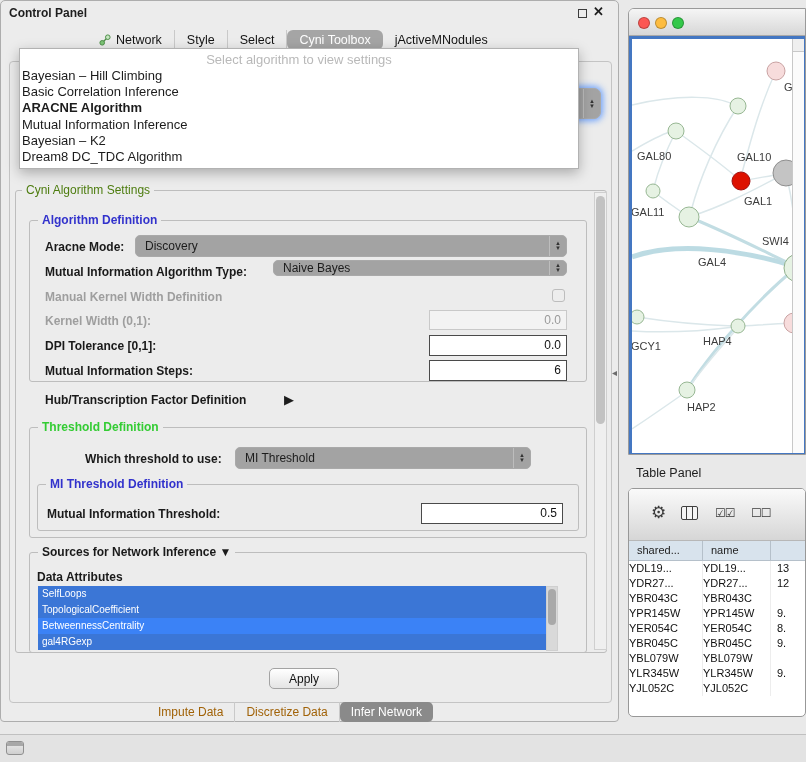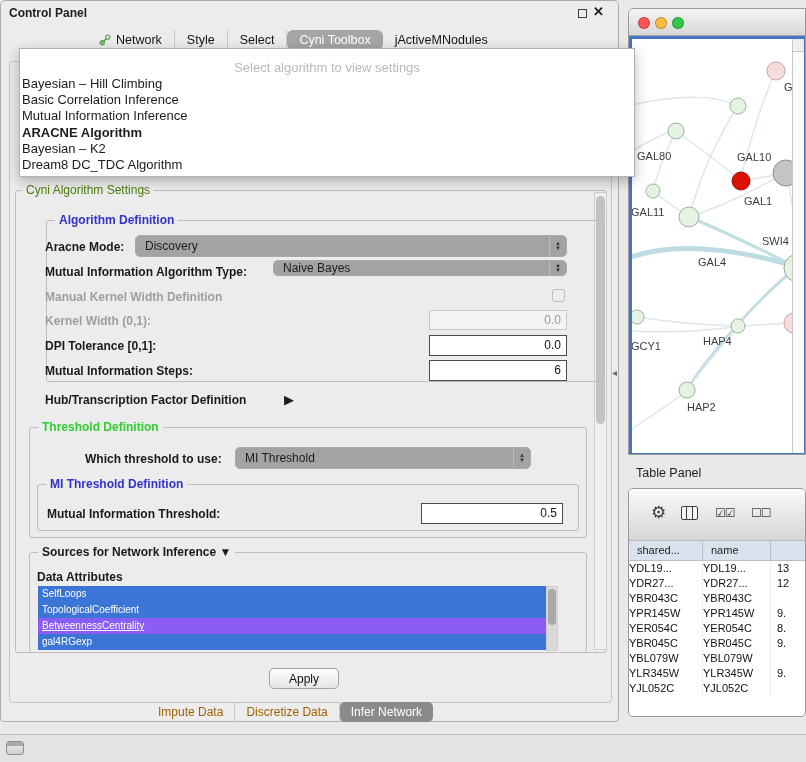--- a/index.html
+++ b/index.html
@@ -22,21 +22,21 @@
   .content-panel{left:8px;top:60px;width:603px;height:642px;border:1px solid #c4c4c4;border-radius:4px}
 
   
   .combo{background:#a3a3a3;border:1px solid #a9a9a9;border-radius:5px;display:flex;align-items:stretch;font-size:12px;overflow:hidden}
   .combo .cval{flex:1;display:flex;align-items:center;padding:0 9px;white-space:nowrap;overflow:hidden}
   .combo .carrows{width:17px;border-left:1px solid #bdbdbd;display:flex;flex-direction:column;align-items:center;justify-content:center;color:#333}
   .combo .carrows span{font-size:6px;line-height:5px}
   .glow{box-shadow:0 0 6px 2px rgba(90,150,255,.85);border-radius:7px}
 
   
-  .popup{left:18px;top:55px;width:616px;background:#fff;border:1px solid #b2b2b2;box-shadow:0 4px 12px rgba(0,0,0,.28);z-index:60;padding:10px 0 3px 0}
+  .popup{left:18px;top:55px;width:560px;background:#fff;border:1px solid #b2b2b2;box-shadow:0 4px 12px rgba(0,0,0,.28);z-index:60;padding:2px 0 3px 0}
   .phead{text-align:center;color:#b9b9b9;font-size:13px;line-height:17px}
   .pitem{font-size:13px;line-height:16.2px;padding-left:2px;white-space:nowrap}
   .pitem.bold{font-weight:bold}
 
   
   .group{border:1px solid #bdbdbd;border-radius:3px}
   .gtitle{position:absolute;top:-8px;left:8px;background:#ececec;padding:0 4px;font-size:12px;white-space:nowrap;color:#4d7c0f}
   .gtitle.bold{font-weight:bold;color:#1a1a1a}
 
   .blabel{font-weight:bold;font-size:12px;white-space:nowrap;color:#1a1a1a}
@@ -129,35 +129,35 @@
       <span class="carrows">
         <span>▲</span>
           <span>▼</span>
       </span>
     </div>
 
     <div class="abs popup" style="left:18px;top:47px">
       <div class="phead">Select algorithm to view settings</div>
       <div class="pitem">Bayesian – Hill Climbing</div>
       <div class="pitem">Basic Correlation Inference</div>
+      <div class="pitem bold">ARACNE Algorithm</div>
       <div class="pitem">Mutual Information Inference</div>
-      <div class="pitem bold">ARACNE Algorithm</div>
       <div class="pitem">Bayesian – K2</div>
       <div class="pitem">Dream8 DC_TDC Algorithm</div>
     </div>
 
     <div class="abs group" style="left:14px;top:189px;width:592px;height:463px">
       <span class="gtitle" style="left:6px">Cyni Algorithm Settings</span>
     </div>
 
     <div class="abs scrolltrack" style="left:593px;top:191px;width:13px;height:458px">
       <div class="scrollthumb" style="top:3px;height:228px"></div>
     </div>
 
-    <div class="abs group" style="left:45px;top:219px;width:558px;height:162px">
+    <div class="abs group" style="left:28px;top:219px;width:558px;height:162px">
       <span class="gtitle bold" style="color: rgb(50, 50, 204);">Algorithm Definition</span>
     </div>
 
     <span class="abs blabel" style="left:44px;top:239px">Aracne Mode:</span>
     <div class="abs combo" style="left:134px;top:234px;width:432px;height:22px">
       <span class="cval">Discovery</span>
       <span class="carrows">
           <span>▲</span>
           <span>▼</span>
         </span>
@@ -210,21 +210,21 @@
       <span class="gtitle bold">
         <span>Sources for Network Inference</span>
         <span>▼</span>
       </span>
     </div>
     <span class="abs blabel" style="left:36px;top:569px">Data Attributes</span>
 
     <div class="abs" style="left:37px;top:585px;width:508px;height:65px;overflow:hidden">
       <div class="litem" style="background: rgb(59, 118, 214);">SelfLoops</div>
       <div class="litem" style="background: rgb(59, 118, 214);">TopologicalCoefficient</div>
-      <div class="litem" style="background: #8b5cf6; text-decoration: underline;">BetweennessCentrality</div>
+      <div class="litem" style="background: #3b82f6;">BetweennessCentrality</div>
       <div class="litem" style="background: rgb(59, 118, 214);">gal4RGexp</div>
     </div>
     <div class="abs scrolltrack" style="left:545px;top:585px;width:12px;height:65px;background:#d9d9d9">
       <div class="scrollthumb" style="top:2px;height:36px;background:#a9a9a9"></div>
     </div>
 
     <div class="abs button" style="left:268px;top:667px;width:70px;height:21px">Apply</div>
 
     <div class="abs btabbar" style="left:146px;top:700px">
       <div class="btab">Impute Data</div>

